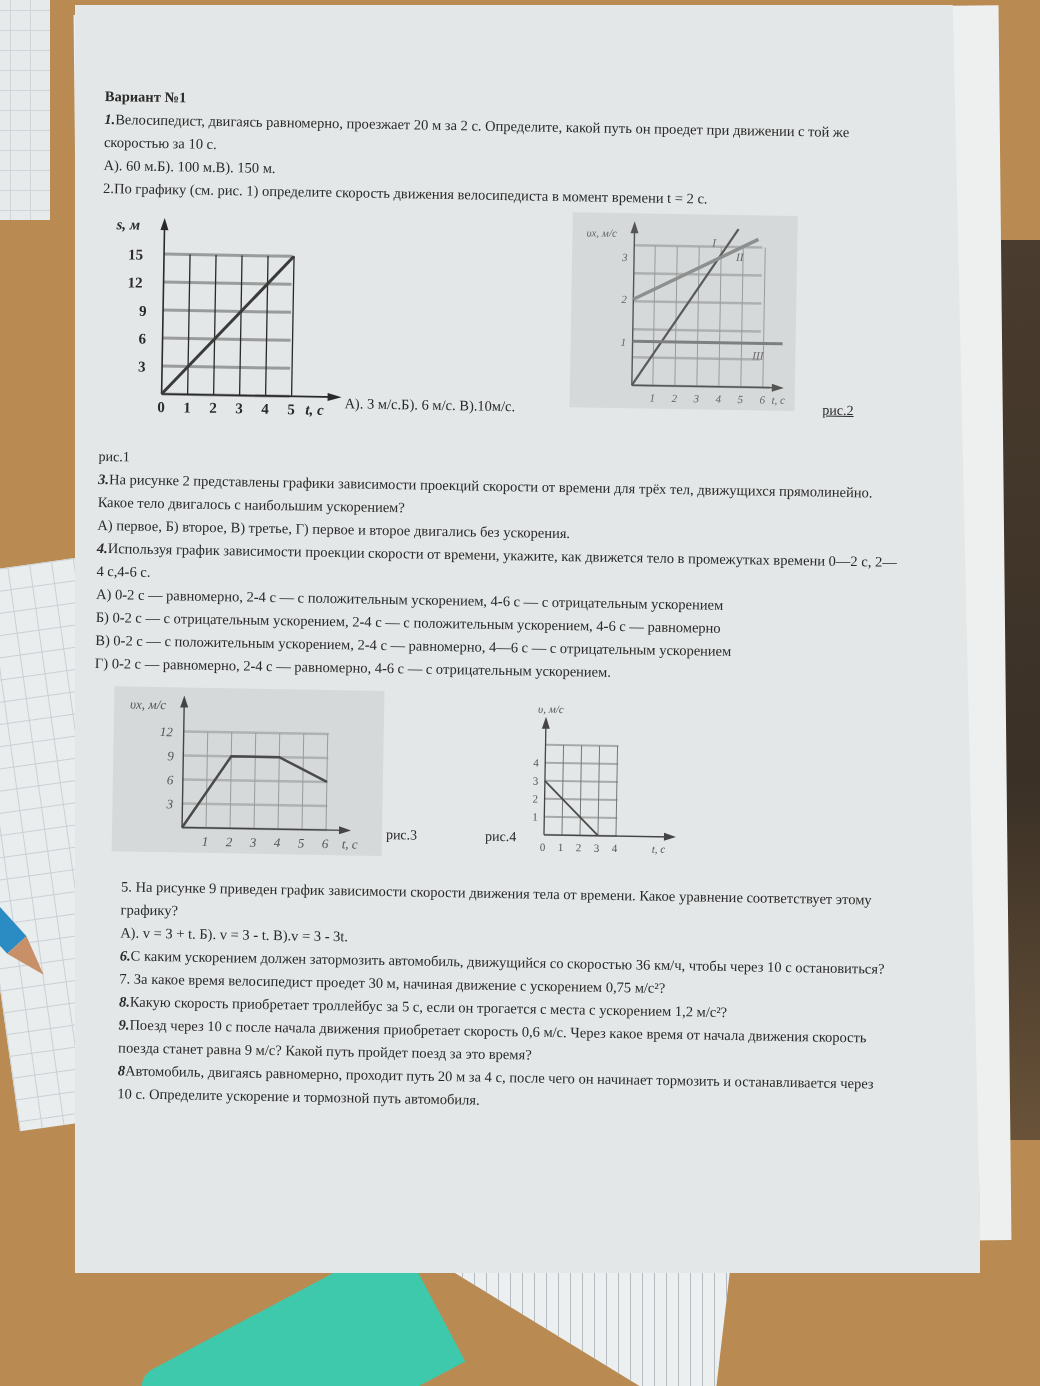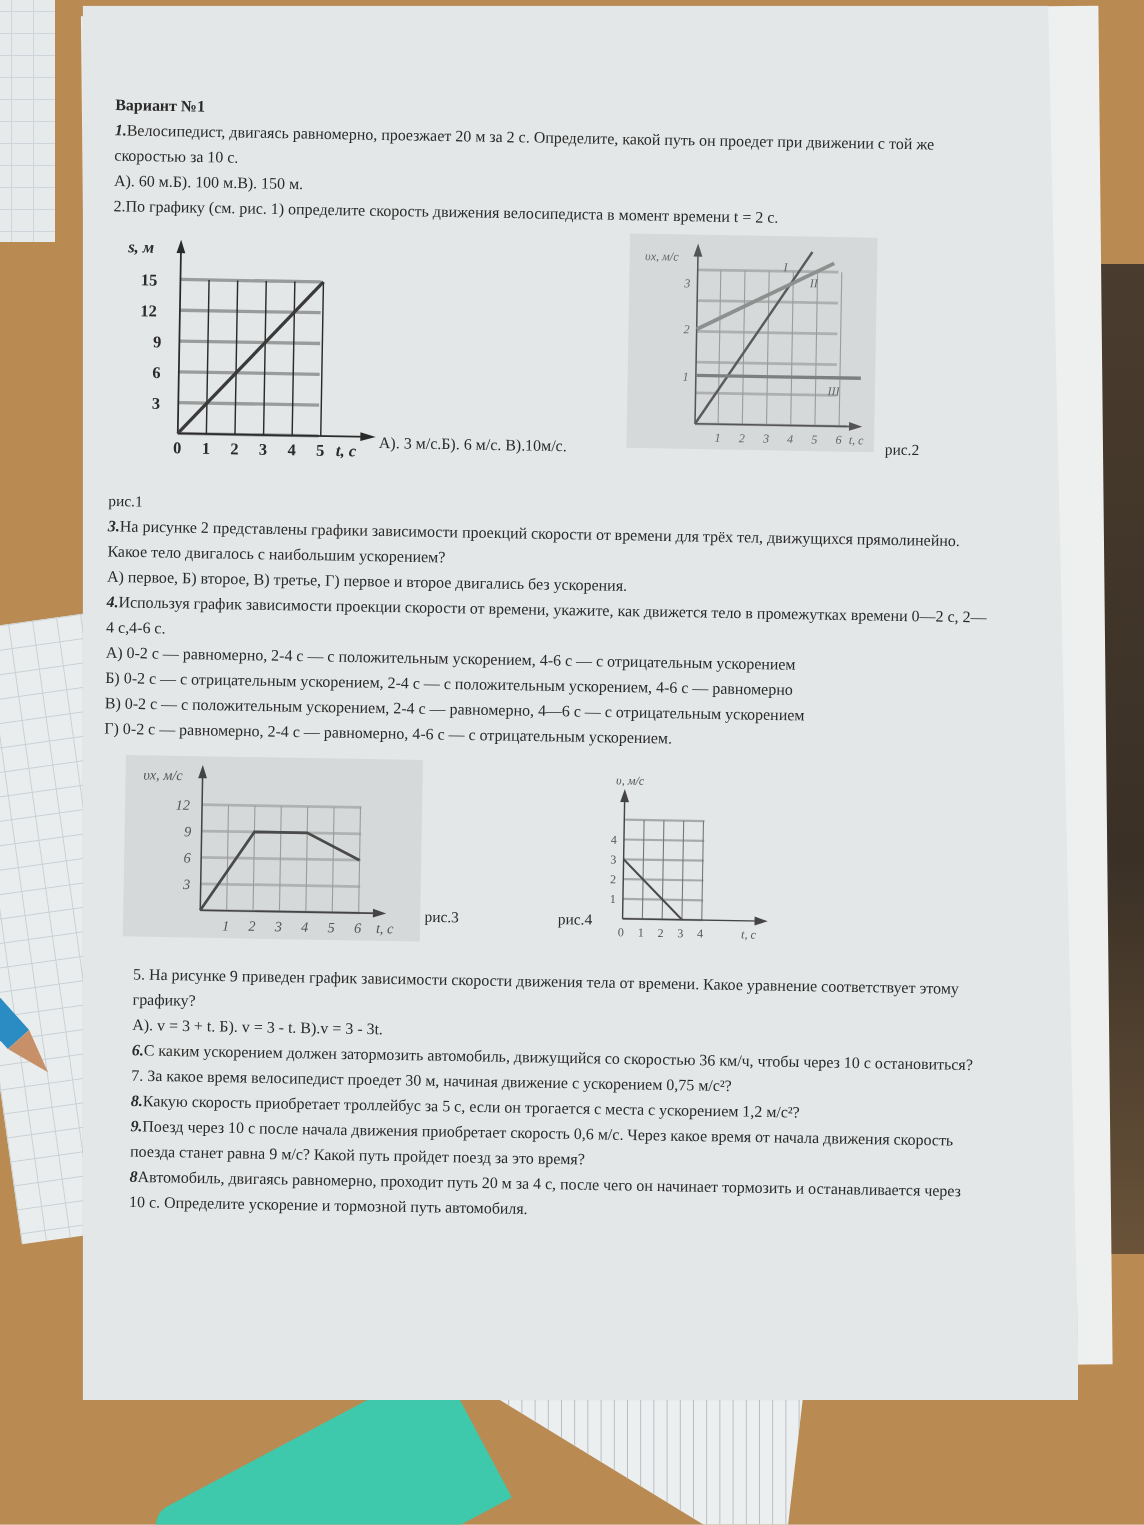--- a/index.html
+++ b/index.html
@@ -180,21 +180,21 @@
           <text x="146" y="188">4</text>
           <text x="168" y="188">5</text>
           <text x="190" y="188">6</text>
           <text x="202" y="188">t, c</text>
           <text x="140" y="32">I</text>
           <text x="164" y="46">II</text>
           <text x="182" y="144">III</text>
         </g>
       </svg>
     </div>
-    <span class="fig-label" style="margin-left:10px; padding-bottom:4px;">рис.2</span>
+    <span class="fig-label" style="margin-left:28px; padding-bottom:4px;text-decoration:underline;">рис.2</span>
   </div>
 
   <p style="margin-top:32px;" class="fig-label">рис.1</p>
 
   <p>
     <span class="italic-num">3.</span><span>На рисунке 2 представлены графики зависимости проекций скорости от времени для трёх тел, движущихся прямолинейно. Какое тело двигалось с наибольшим ускорением?</span>
   </p>
   <p>А) первое, Б) второе, В) третье, Г) первое и второе двигались без ускорения.</p>
 
   <p>
@@ -238,21 +238,21 @@
           <text x="114" y="158">2</text>
           <text x="138" y="158">3</text>
           <text x="162" y="158">4</text>
           <text x="186" y="158">5</text>
           <text x="210" y="158">6</text>
           <text x="230" y="158">t, c</text>
         </g>
       </svg>
     </div>
     <span class="fig-label" style="margin-left:4px; padding-bottom:10px;">рис.3</span>
-    <span class="fig-label" style="margin-left:90px; padding-bottom:10px;">рис.4</span>
+    <span class="fig-label" style="margin-left:68px; padding-bottom:10px;">рис.4</span>
     <div class="fig" style="width:190px; height:160px; margin-left:6px;">
       <svg width="190" height="160">
         <g stroke="#a8aaaa" stroke-width="2">
           <line x1="22" y1="136" x2="95" y2="136"></line>
           <line x1="22" y1="118" x2="95" y2="118"></line>
           <line x1="22" y1="100" x2="95" y2="100"></line>
           <line x1="22" y1="82" x2="95" y2="82"></line>
           <line x1="22" y1="64" x2="95" y2="64"></line>
           <line x1="22" y1="46" x2="95" y2="46"></line>
         </g>

